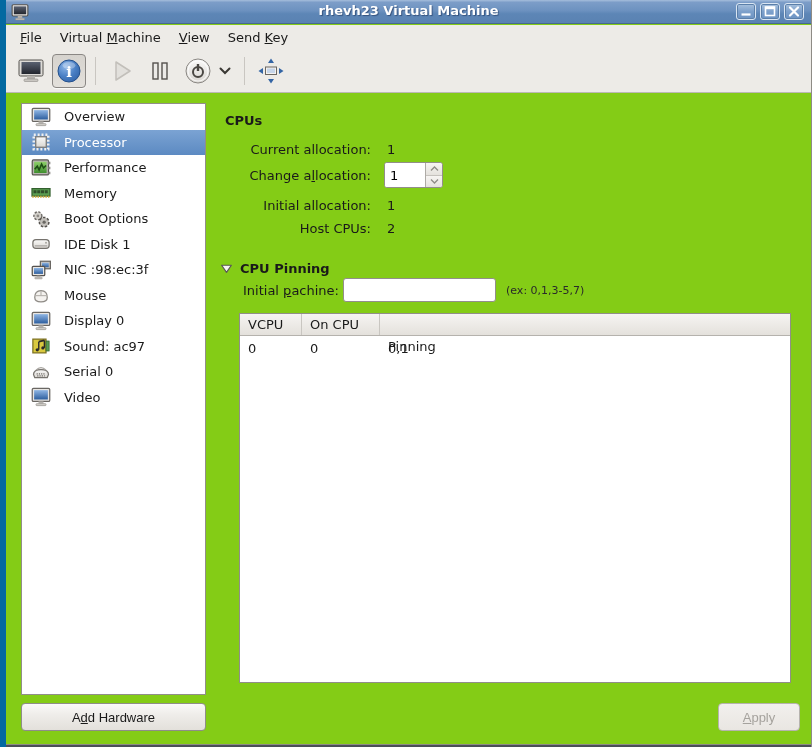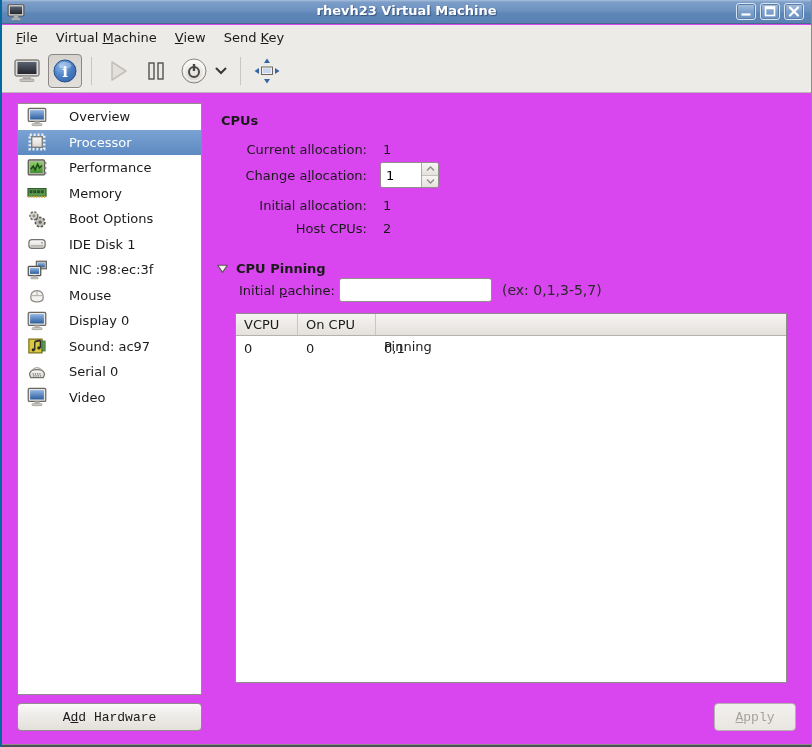--- a/index.html
+++ b/index.html
@@ -1,18 +1,18 @@
 <!DOCTYPE html>
 <html><head>
 <meta charset="utf-8">
 <style>
   * { margin:0; padding:0; box-sizing:border-box; }
   html,body { width:812px; height:747px; font-family:"DejaVu Sans", sans-serif; font-size:13px; color:#1a1a1a; }
-  .window { position:relative; width:812px; height:747px; background:#d946ef; overflow:hidden;
-            border-left:2px solid #0369a1; border-right:1px solid #8e8b86; }
+  .window { position:relative; width:812px; height:747px; background:#84cc16; overflow:hidden;
+            border-left:6px solid #0369a1; border-right:1px solid #8e8b86; }
 
   
   .titlebar { position:absolute; left:0; top:0; width:100%; height:24px;
     background:linear-gradient(to bottom,#a6bedc 0%,#7c9dc8 10%,#6d92c0 45%,#5d86b6 60%,#5a82b2 100%);
     border-bottom:1px solid #47688f; }
   .titlebar .app-icon { position:absolute; left:5px; top:3px; width:18px; height:18px; }
   .titlebar .title { position:absolute; left:0; top:3px; width:100%; text-align:center;
     color:#fff; font-weight:bold; text-shadow:1px 1px 1px rgba(20,40,80,.55); }
   .win-btns { position:absolute; right:7px; top:3px; display:flex; gap:4px; }
   .win-btn { width:20px; height:17px; border-radius:3px;
@@ -34,25 +34,25 @@
   .tb-gap { width:4px; }
 
   
   .content { position:absolute; left:0; top:94px; width:812px; height:651px; }
 
   .sidebar { position:absolute; left:15px; top:9px; width:185px; height:592px;
     background:#fff; border:1px solid #918e89; overflow:hidden; }
   .sb-item { height:25.5px; display:flex; align-items:center; padding-left:7px; }
   .sb-item.selected { background:linear-gradient(to bottom,#7ba3d3,#5c8ac2); color:#fff; }
   .sb-icon { width:24px; height:22px; flex:none; display:flex; align-items:center; justify-content:center; }
-  .sb-label { margin-left:20px; white-space:nowrap;text-align:center; }
+  .sb-label { margin-left:11px; white-space:nowrap;text-align:center; }
 
   .gtk-btn { position:absolute; height:28px; border:1px solid #8f8d89; border-radius:4px;
     background:linear-gradient(to bottom,#fbfaf9,#efedea 40%,#e3e0db);
-    font-family:Liberation Mono, monospace; font-size:13px; color:#1a1a1a;
+    font-family:Liberation Sans, sans-serif; font-size:13px; color:#1a1a1a;
     display:flex; align-items:center; justify-content:center; }
   .gtk-btn.disabled { border-color:#b6b3ae; background:linear-gradient(to bottom,#f2f0ed,#e9e6e2); color:#a5a29d; }
   #add-hw { left:15px; top:609px; width:185px; }
   #apply { left:712px; top:609px; width:82px; }
 
   .main { position:absolute; left:210px; top:0; width:602px; height:620px; }
   .section-title { position:absolute; font-weight:bold; }
   .form-row { position:absolute; left:9px; display:flex; align-items:center; height:20px; }
   .f-label { width:146px; text-align:right; flex:none; white-space:nowrap; }
   .f-value { margin-left:16px; }
@@ -63,21 +63,21 @@
   .spin-btns { width:17px; display:flex; flex-direction:column; border-left:1px solid #aeaba6; }
   .spin-up,.spin-down { flex:1; background:linear-gradient(to bottom,#f7f5f3,#e5e2dd); display:flex; align-items:center; justify-content:center; }
   .spin-up { border-bottom:1px solid #c5c2bd; }
 
   .expander-hd { position:absolute; left:4px; display:flex; align-items:center; gap:7px; }
   .expander-hd .t { font-weight:bold; }
 
   .pin-row { position:absolute; left:27px; display:flex; align-items:center; }
   .pin-label { width:93px; text-align:right; white-space:nowrap; }
   .pin-input { margin-left:7px; width:153px; height:24px; border:1px solid #928f8a; border-radius:3px; padding-left:5px; font:13px "DejaVu Sans",sans-serif; }
-  .pin-hint { margin-left:10px; font-size:14px; color:#2a2a2a; }
+  .pin-hint { margin-left:10px; font-size:11px; color:#2a2a2a; }
 
   .pin-table { position:absolute; left:23px; top:219px; width:552px; height:370px;
     border:1px solid #918e89; background:#fff; }
   .pt-header { display:flex; height:22px; background:linear-gradient(to bottom,#f6f4f2,#e4e1dc);
     border-bottom:1px solid #b5b2ad; }
   .pt-hcell { padding-left:8px; display:flex; align-items:center; border-right:1px solid #c9c6c1; }
   .pt-hcell:last-child { border-right:none; flex:1;margin-top:32px; }
   .pt-row { display:flex; height:24px; align-items:center; }
   .pt-cell { padding-left:8px; }
   .w1 { width:62px; flex:none; } .w2 { width:78px; flex:none; }

